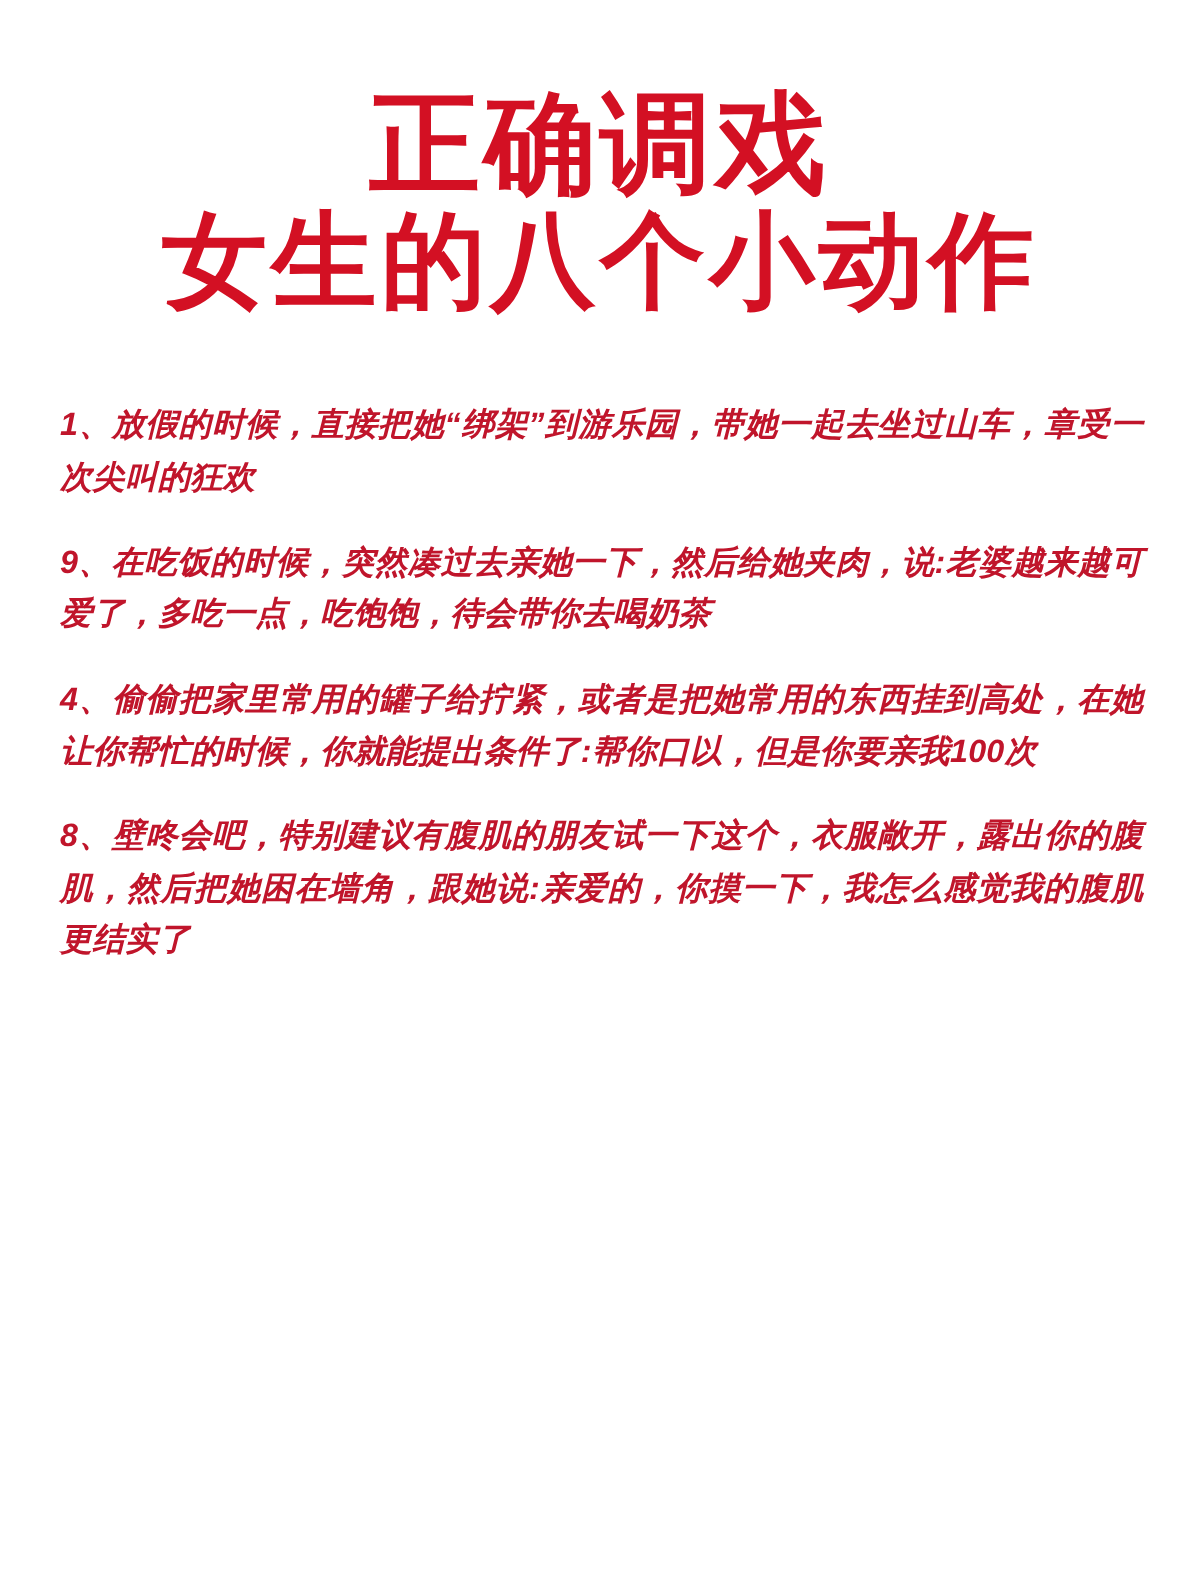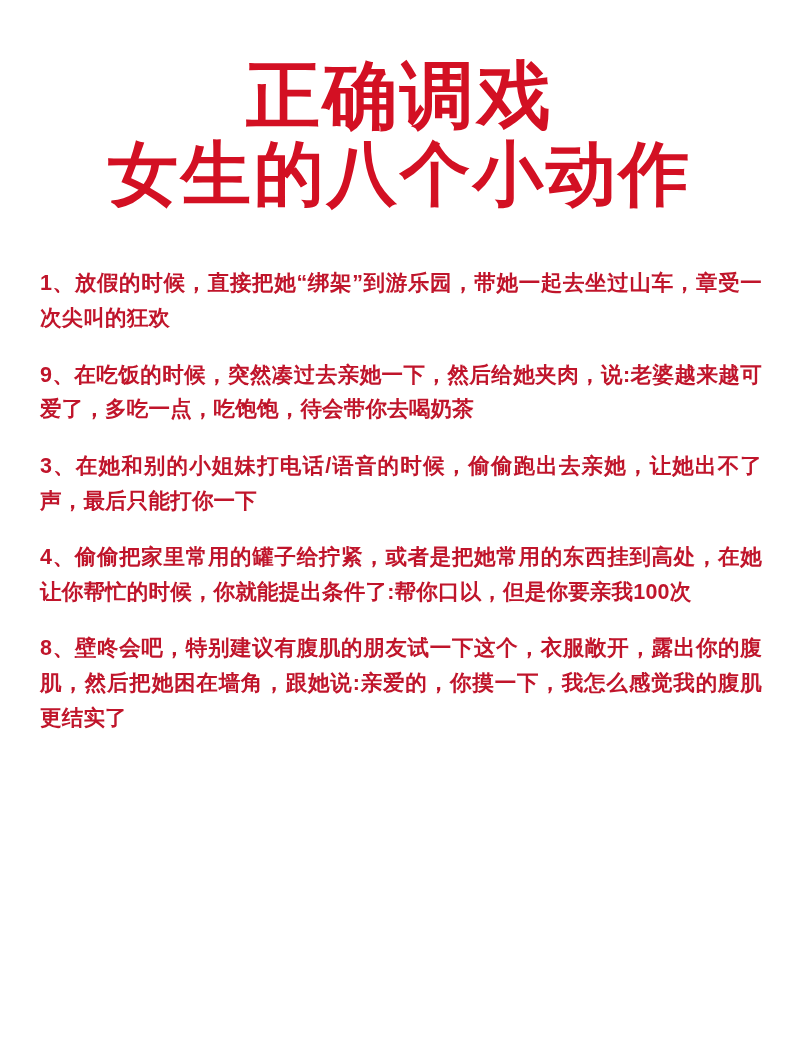--- a/index.html
+++ b/index.html
@@ -49,36 +49,36 @@
     padding: 0 8px 0 10px;
   }
   .item {
     color: #c0152b;
     font-size: 21.5px;
     line-height: 1.62;
     margin-bottom: 17px;
     font-weight: bold;
     letter-spacing: 0.2px;
     text-align: justify;
+    font-style: italic;
   }
   .item:last-child {
     margin-bottom: 15px;
   }
 </style>
 </head>
 <body>
 
 <div class="page">
 
   <div class="title-block">
     <span class="title-line-1">正确调戏</span>
     <span class="title-line-2">女生的八个小动作</span>
   </div>
 
   <div class="content">
     <p class="item">1、放假的时候，直接把她“绑架”到游乐园，带她一起去坐过山车，章受一次尖叫的狂欢</p>
     <p class="item">9、在吃饭的时候，突然凑过去亲她一下，然后给她夹肉，说:老婆越来越可爱了，多吃一点，吃饱饱，待会带你去喝奶茶</p>
-    <p class="item">3、在她和别的小姐妹打电话/语音的时候，偷偷跑出去亲她，让她出不了声，最后只能打你一下</p>
     <p class="item">4、偷偷把家里常用的罐子给拧紧，或者是把她常用的东西挂到高处，在她让你帮忙的时候，你就能提出条件了:帮你口以，但是你要亲我100次</p>
     <p class="item">8、壁咚会吧，特别建议有腹肌的朋友试一下这个，衣服敞开，露出你的腹肌，然后把她困在墙角，跟她说:亲爱的，你摸一下，我怎么感觉我的腹肌更结实了</p>
   </div>
 
 </div>
 
 </body></html>

